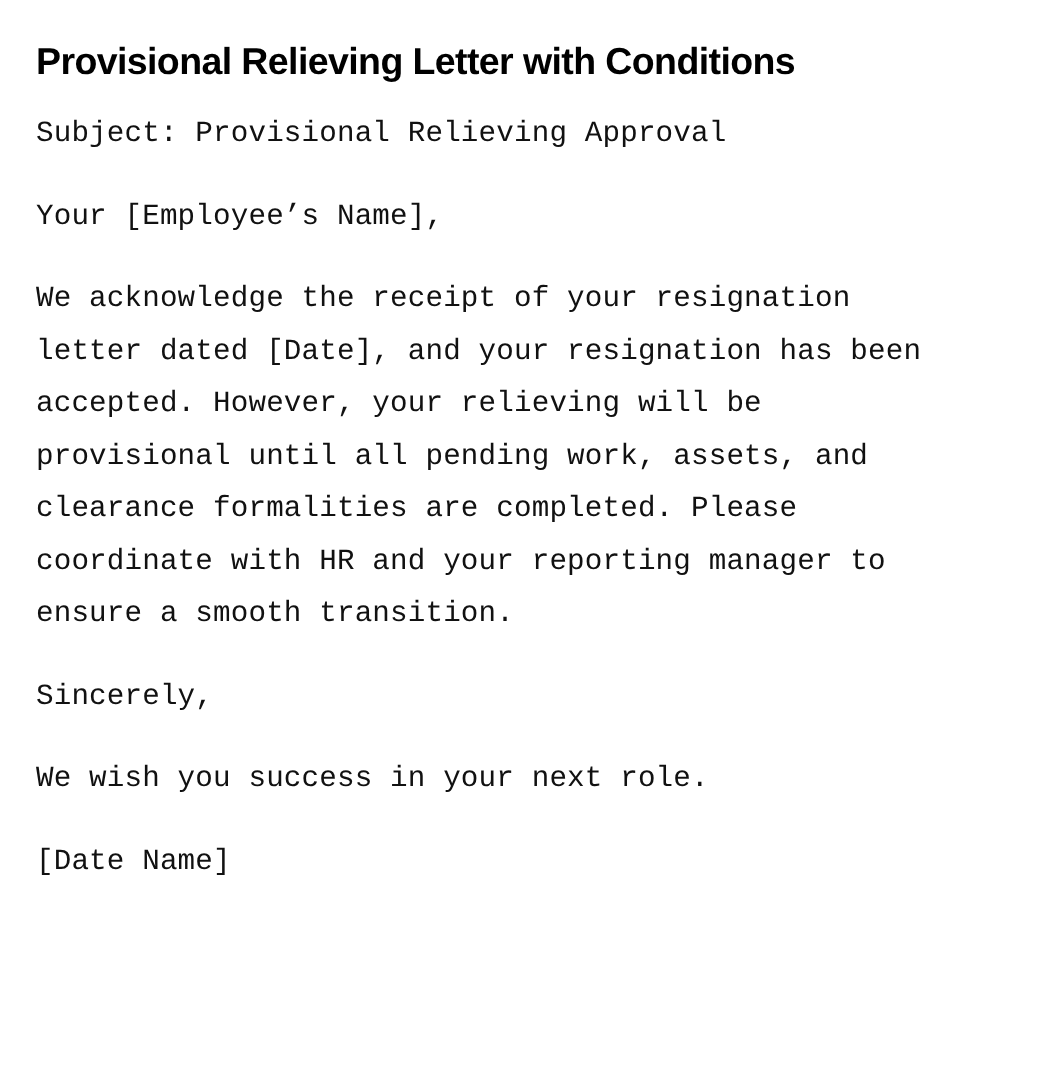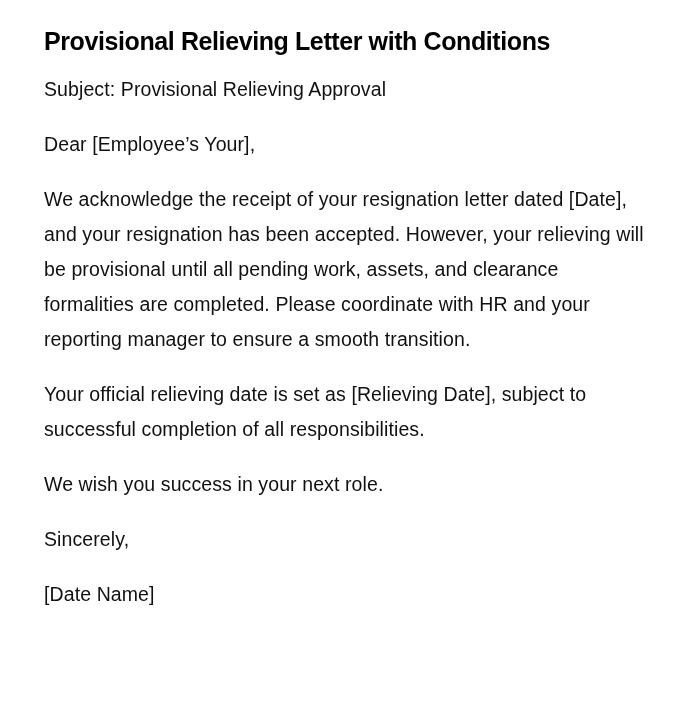--- a/index.html
+++ b/index.html
@@ -1,25 +1,24 @@
 <!DOCTYPE html>
 <html><head>
 <meta charset="utf-8">
 <style>
   html, body { margin: 0; padding: 0; background: #ffffff; }
   body { width: 700px; height: 711px; overflow: hidden; font-family: "Liberation Sans", sans-serif; color: #111111; }
-  .doc { position: absolute; left: 44px; top: 24px; width: 600px; }
+  .doc { position: absolute; left: 24px; top: 24px; width: 600px; }
   h1 { font-size: 25px; font-weight: 700; margin: 0 0 14px 0; letter-spacing: -0.4px; color: #000; line-height: 34px; }
-  p { font-size: 19.5px; line-height: 35px; margin: 0 0 20px 0; letter-spacing: 0.1px; }
+  p { font-size: 19.5px; line-height: 35px; margin: 0 0 20px 0; letter-spacing: 0.1px; font-family: Liberation Mono, monospace; }
 </style>
 </head>
 <body>
 
 <div class="doc">
   <h1>Provisional Relieving Letter with Conditions</h1>
   <p>Subject: Provisional Relieving Approval</p>
-  <p>Dear [Employee’s Your],</p>
+  <p>Your [Employee’s Name],</p>
   <p>We acknowledge the receipt of your resignation letter dated [Date], and your resignation has been accepted. However, your relieving will be provisional until all pending work, assets, and clearance formalities are completed. Please coordinate with HR and your reporting manager to ensure a smooth transition.</p>
-  <p>Your official relieving date is set as [Relieving Date], subject to successful completion of all responsibilities.</p>
+  <p>Sincerely,</p>
   <p>We wish you success in your next role.</p>
-  <p>Sincerely,</p>
   <p>[Date Name]</p>
 </div>
 
 </body></html>

